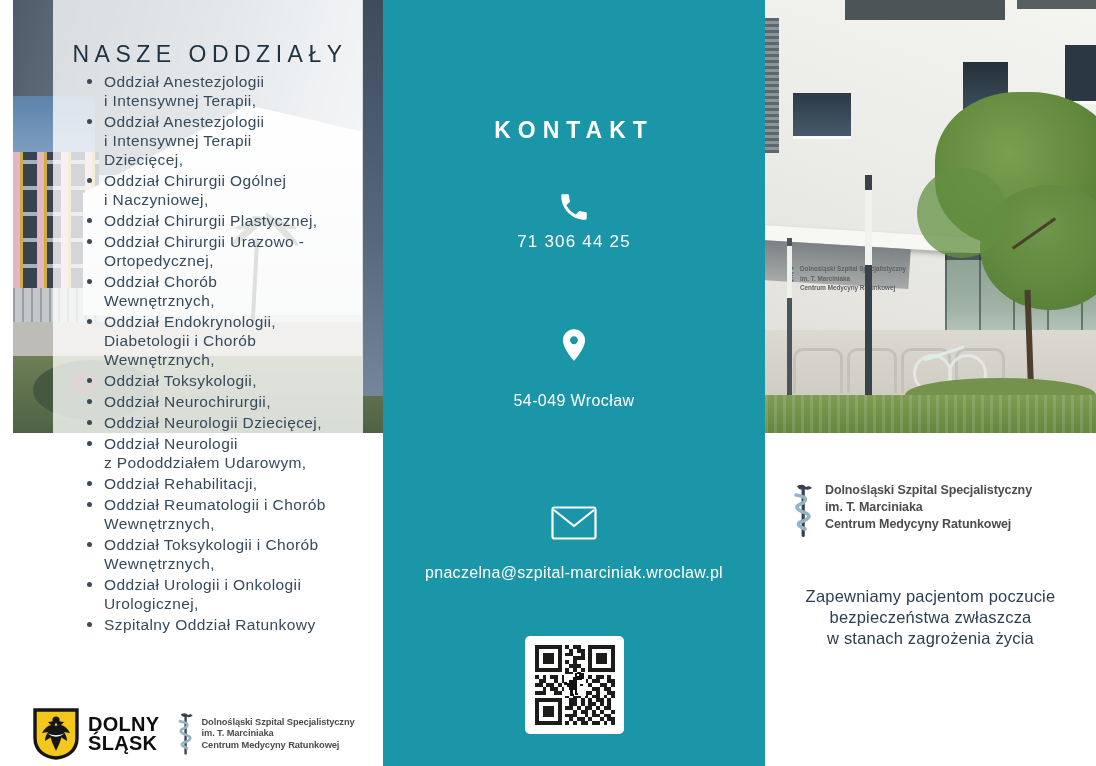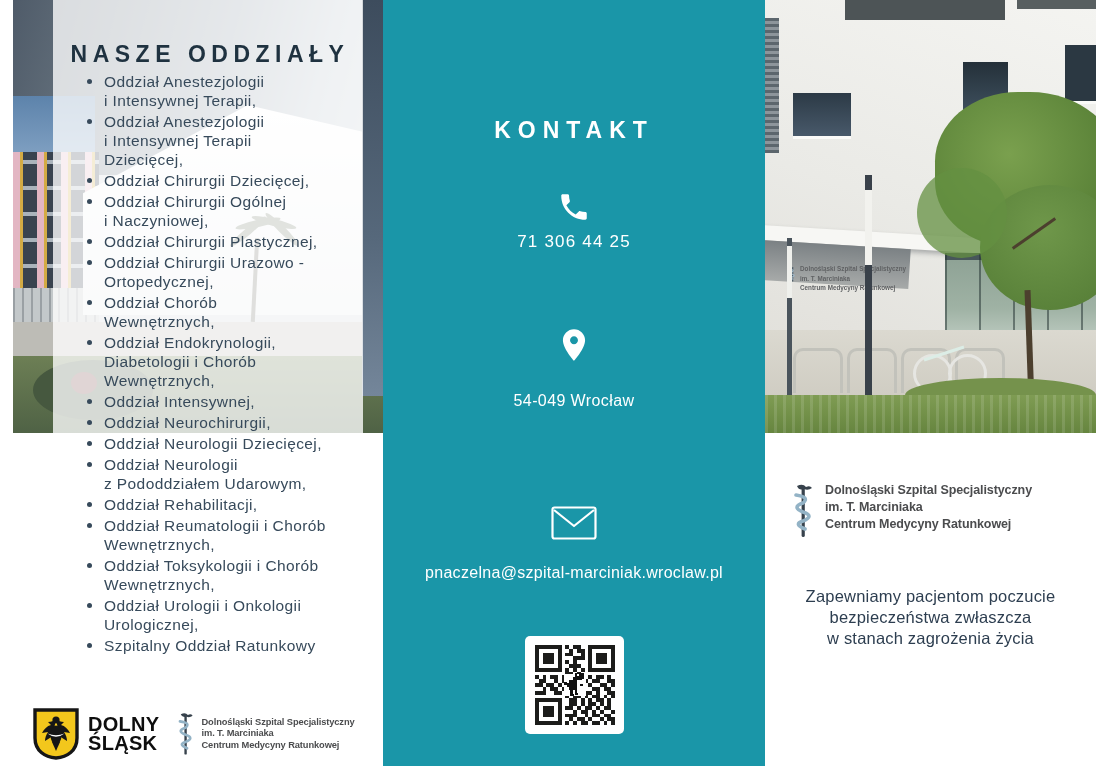--- a/index.html
+++ b/index.html
@@ -26,21 +26,21 @@
   .lp-bush{position:absolute;left:20px;top:360px;width:120px;height:60px;border-radius:50%;background:#46583f;}
   .lp-flower{position:absolute;left:58px;top:372px;width:26px;height:22px;border-radius:50%;background:#7e3b44;opacity:.8;}
   .lp-right-edge{position:absolute;right:0;top:0;width:21px;height:396px;
           background:linear-gradient(180deg,#3d4c5d,#56687b 60%,#74869a);}
   .lp-palm-trunk{position:absolute;left:240px;top:238px;width:4px;height:84px;background:#6e6f63;transform:rotate(3deg);}
   .lp-frond{position:absolute;width:46px;height:7px;border-radius:50%;background:#75806f;}
   .lp-overlay{position:absolute;left:40px;top:0;width:310px;height:433px;background:rgba(255,255,255,.78);}
 
   .left-content{position:absolute;left:0;top:0;width:383px;z-index:3;}
   .left-title{margin:40px 0 0 60px;width:300px;text-align:center;
-          font-size:23px;font-weight:bold;letter-spacing:5.5px;color:#1f3240;line-height:28px;}
+          font-size:23px;font-weight:normal;letter-spacing:5.5px;color:#1f3240;line-height:28px;}
   .dept-list{list-style:none;margin:4px 0 0 74px;padding:0;width:280px;}
   .dept-list li{position:relative;padding-left:30px;margin-bottom:2px;
           font-size:15.5px;line-height:19px;letter-spacing:.4px;color:#374a5b;white-space:pre-line;}
   .dept-list li::before{content:"";position:absolute;left:13px;top:7px;width:5px;height:5px;border-radius:50%;background:#374a5b;}
 
   .left-footer{position:absolute;left:33px;bottom:6px;display:flex;align-items:center;z-index:3;}
   .ds-text{margin-left:9px;font-size:20px;line-height:19px;font-weight:bold;color:#0e0e0e;letter-spacing:.3px;}
   .hosp-logo-sm{display:flex;align-items:center;margin-left:16px;}
   .hosp-logo-sm .txt{margin-left:7px;font-size:9.3px;line-height:11.5px;color:#4b4c4e;font-weight:bold;letter-spacing:-.1px;}
 
@@ -132,32 +132,31 @@
     </div>
 
     <div class="left-content">
       <h1 class="left-title">NASZE ODDZIAŁY</h1>
       <ul class="dept-list">
           <li class="dept">Oddział Anestezjologii
 i Intensywnej Terapii,</li>
           <li class="dept">Oddział Anestezjologii
 i Intensywnej Terapii
 Dziecięcej,</li>
-          <li class="dept">Oddział Chirurgii Dziecięcej,</li>
           <li class="dept">Oddział Chirurgii Ogólnej
 i Naczyniowej,</li>
           <li class="dept">Oddział Chirurgii Plastycznej,</li>
           <li class="dept">Oddział Chirurgii Urazowo -
 Ortopedycznej,</li>
           <li class="dept">Oddział Chorób
 Wewnętrznych,</li>
           <li class="dept">Oddział Endokrynologii,
 Diabetologii i Chorób
 Wewnętrznych,</li>
-          <li class="dept">Oddział Intensywnej,</li>
+          <li class="dept">Oddział Toksykologii,</li>
           <li class="dept">Oddział Neurochirurgii,</li>
           <li class="dept">Oddział Neurologii Dziecięcej,</li>
           <li class="dept">Oddział Neurologii
 z Pododdziałem Udarowym,</li>
           <li class="dept">Oddział Rehabilitacji,</li>
           <li class="dept">Oddział Reumatologii i Chorób
 Wewnętrznych,</li>
           <li class="dept">Oddział Toksykologii i Chorób
 Wewnętrznych,</li>
           <li class="dept">Oddział Urologii i Onkologii

